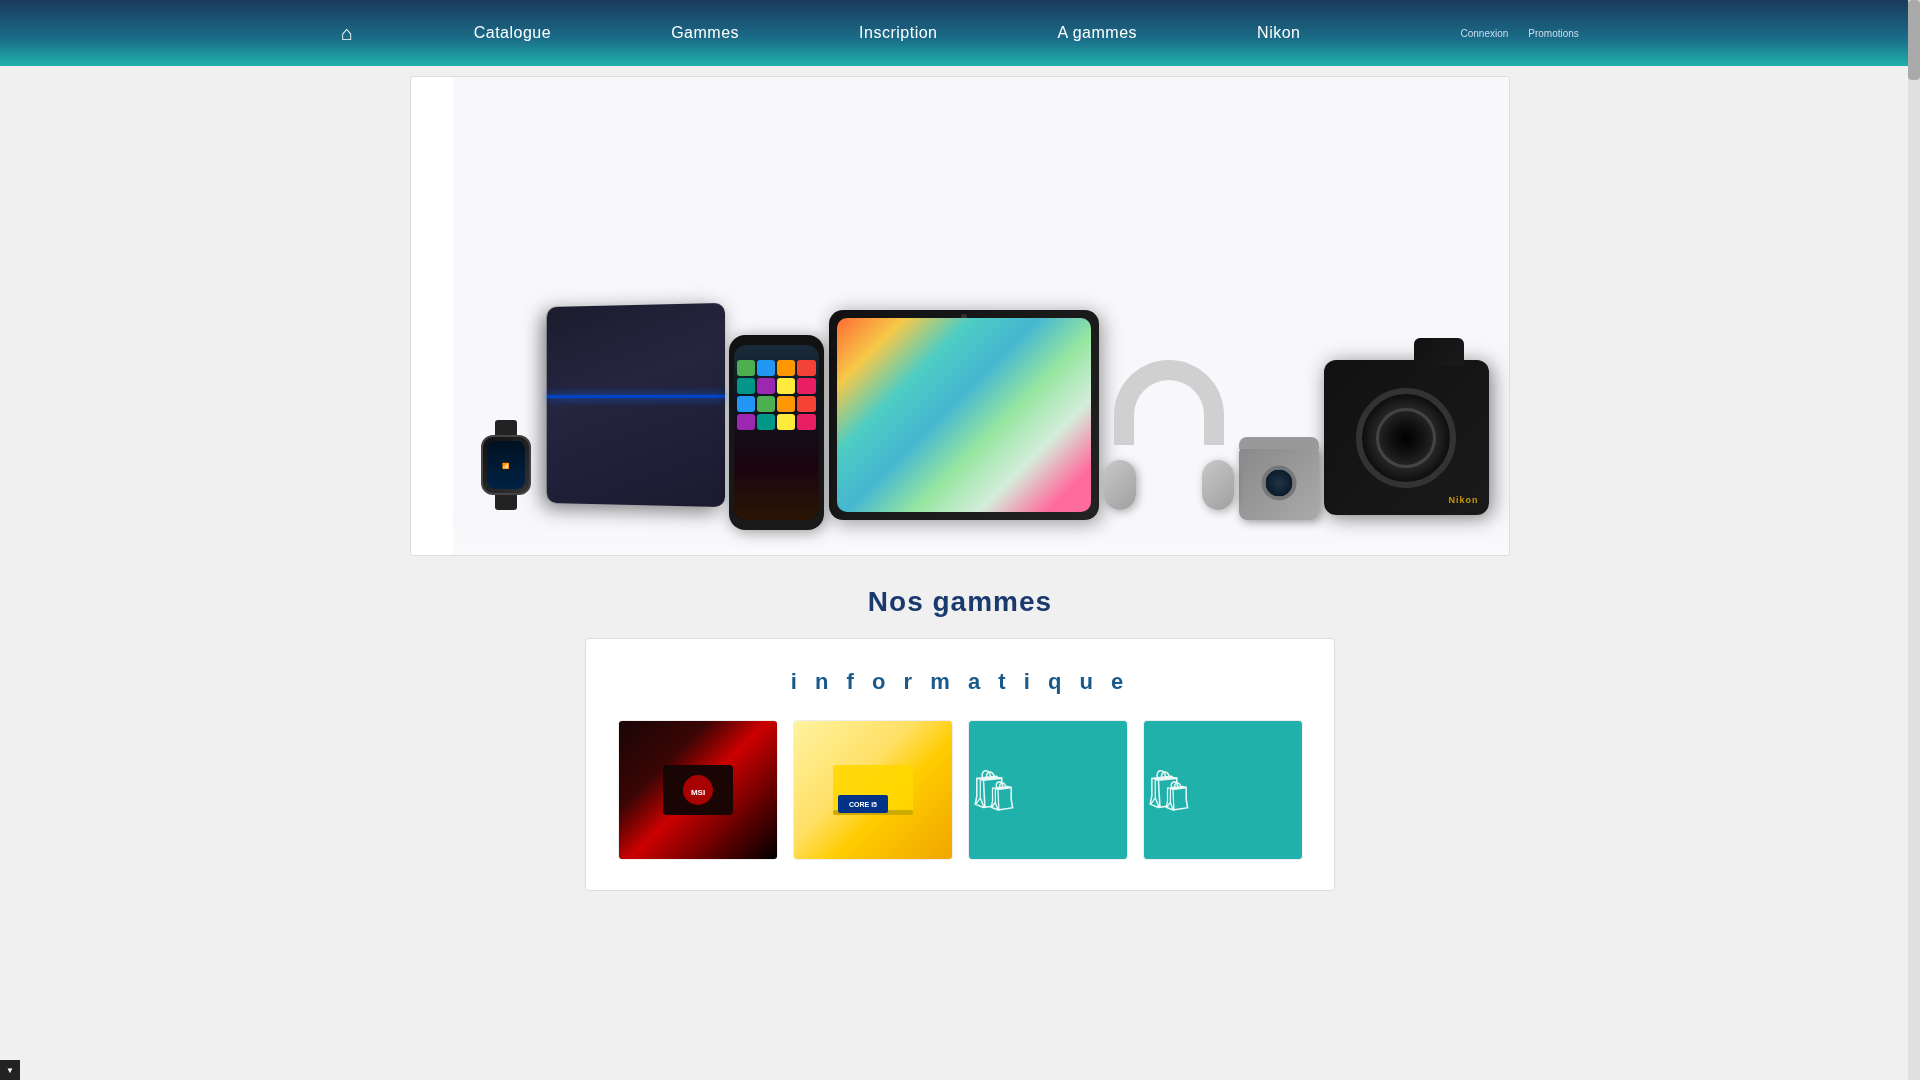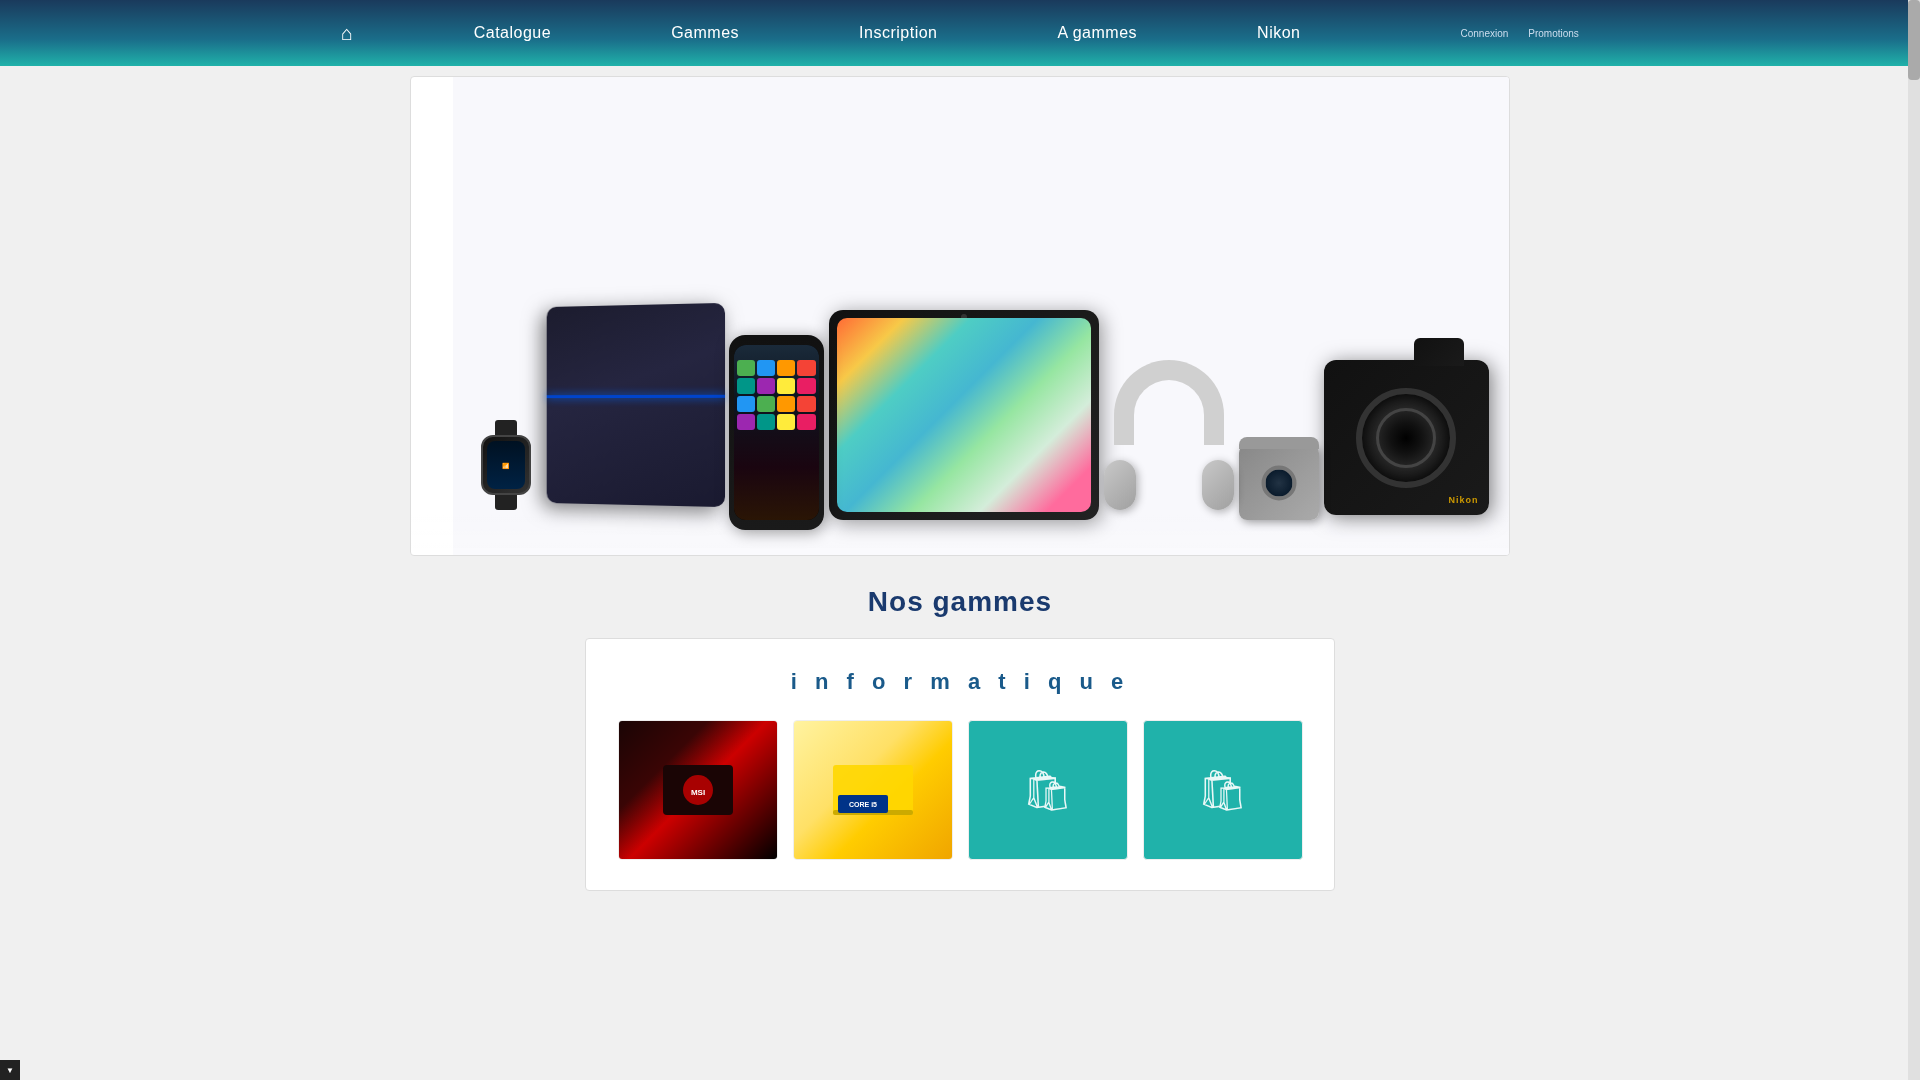--- a/index.html
+++ b/index.html
@@ -111,21 +111,20 @@
     }
 
     .product-card {
       width: 160px;
       height: 140px;
       border: 1px solid #eee;
       border-radius: 4px;
       overflow: hidden;
       display: flex;
       align-items: center;
-      justify-content: center;
       background: #f9f9f9;
     }
 
     .product-card.teal {
       background: #20b2aa;
     }
 
     .product-img-gaming {
       width: 100%;
       height: 100%;

